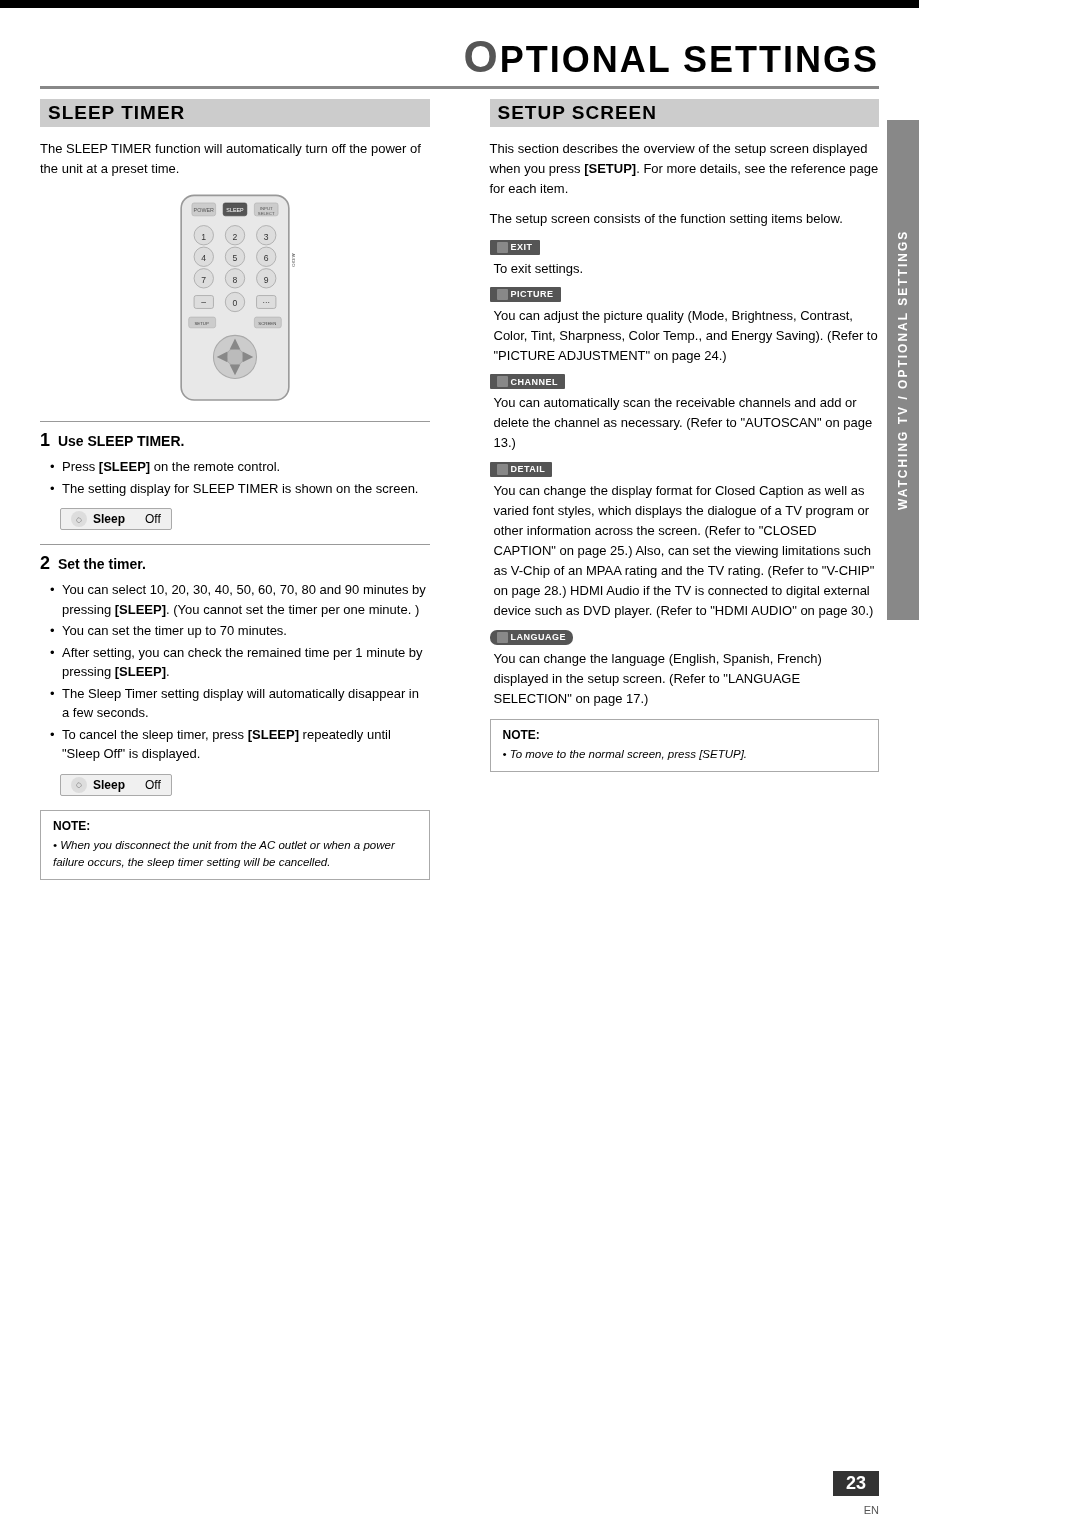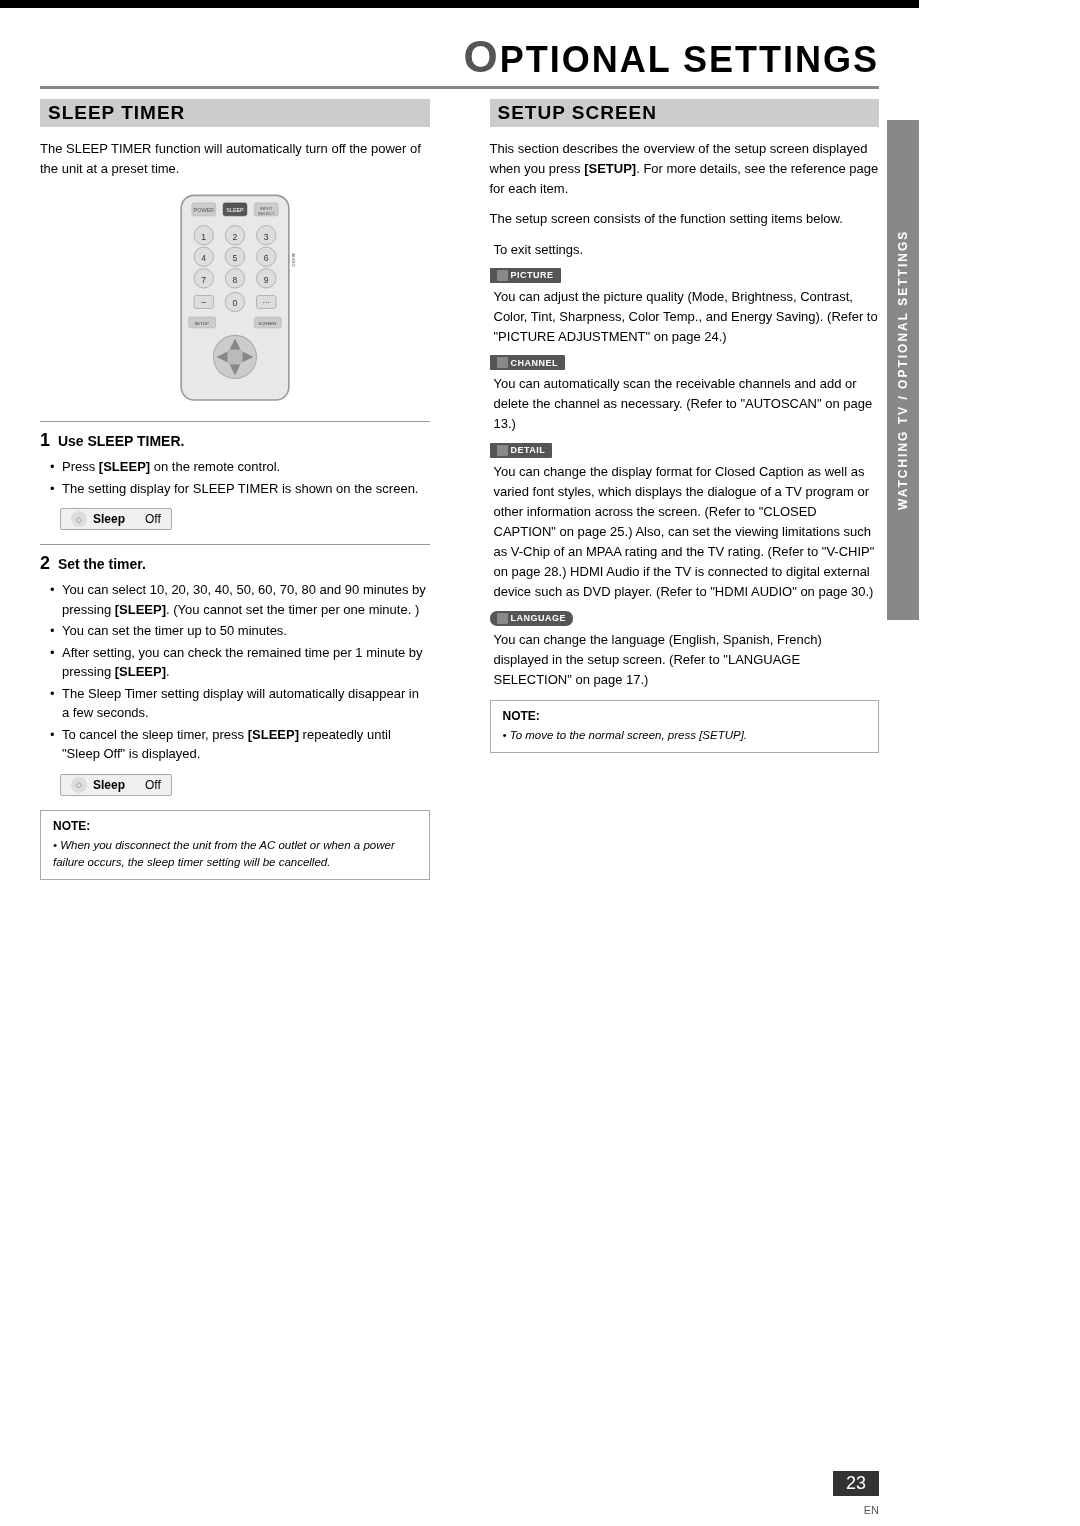--- a/index.html
+++ b/index.html
@@ -216,21 +216,21 @@
       bottom: 30px;
       right: 40px;
       display: flex;
       align-items: center;
       gap: 8px;
     }
     .page-number-box {
       background: #333;
       color: #fff;
       font-size: 18px;
-      font-weight: normal;
+      font-weight: bold;
       padding: 2px 12px;
       min-width: 46px;
       text-align: center;
     }
     .page-lang {
       font-size: 11px;
       color: #555;
       position: absolute;
       bottom: 10px;
       right: 40px;
@@ -355,21 +355,21 @@
         </div>
       </div>
 
       <div class="step">
         <div class="step-title">
           <span class="step-number">2</span>
           <span>Set the timer.</span>
         </div>
         <ul class="bullet-list">
           <li>You can select 10, 20, 30, 40, 50, 60, 70, 80 and 90 minutes by pressing <span class="bold">[SLEEP]</span>. (You cannot set the timer per one minute. )</li>
-          <li>You can set the timer up to 50 minutes.</li>
+          <li>You can set the timer up to 70 minutes.</li>
           <li>After setting, you can check the remained time per 1 minute by pressing <span class="bold">[SLEEP]</span>.</li>
           <li>The Sleep Timer setting display will automatically disappear in a few seconds.</li>
           <li>To cancel the sleep timer, press <span class="bold">[SLEEP]</span> repeatedly until "Sleep Off" is displayed.</li>
         </ul>
 
         <div style="margin-left:10px; margin-bottom: 6px;">
           <div class="sleep-badge">
             <div class="sleep-icon">◌</div>
             <span class="sleep-text">Sleep</span>
             <span class="sleep-value">Off</span>
@@ -386,20 +386,26 @@
     <div class="right-column">
 
       <div class="section-bg">
         <span class="section-title-text">SETUP SCREEN</span>
       </div>
 
       <p class="setup-intro">This section describes the overview of the setup screen displayed when you press <span class="bold">[SETUP]</span>. For more details, see the reference page for each item.</p>
       <p class="setup-intro">The setup screen consists of the function setting items below.</p>
 
       <div class="menu-item-row">
+        <div style="margin-bottom:3px;">
+          <span style="display:inline-flex;align-items:center;background:#555;color:#fff;font-size:9px;font-weight:bold;padding:2px 7px;border-radius:1px;letter-spacing:0.5px;">
+            <span style="display:inline-block;width:11px;height:11px;background:#888;border-radius:1px;margin-right:3px;"></span>
+            EXIT
+          </span>
+        </div>
         <p class="menu-description">To exit settings.</p>
       </div>
 
       <div class="menu-item-row">
         <div style="margin-bottom:3px;">
           <span style="display:inline-flex;align-items:center;background:#555;color:#fff;font-size:9px;font-weight:bold;padding:2px 7px;border-radius:1px;letter-spacing:0.5px;">
             <span style="display:inline-block;width:11px;height:11px;background:#888;border-radius:1px;margin-right:3px;"></span>
             PICTURE
           </span>
         </div>

